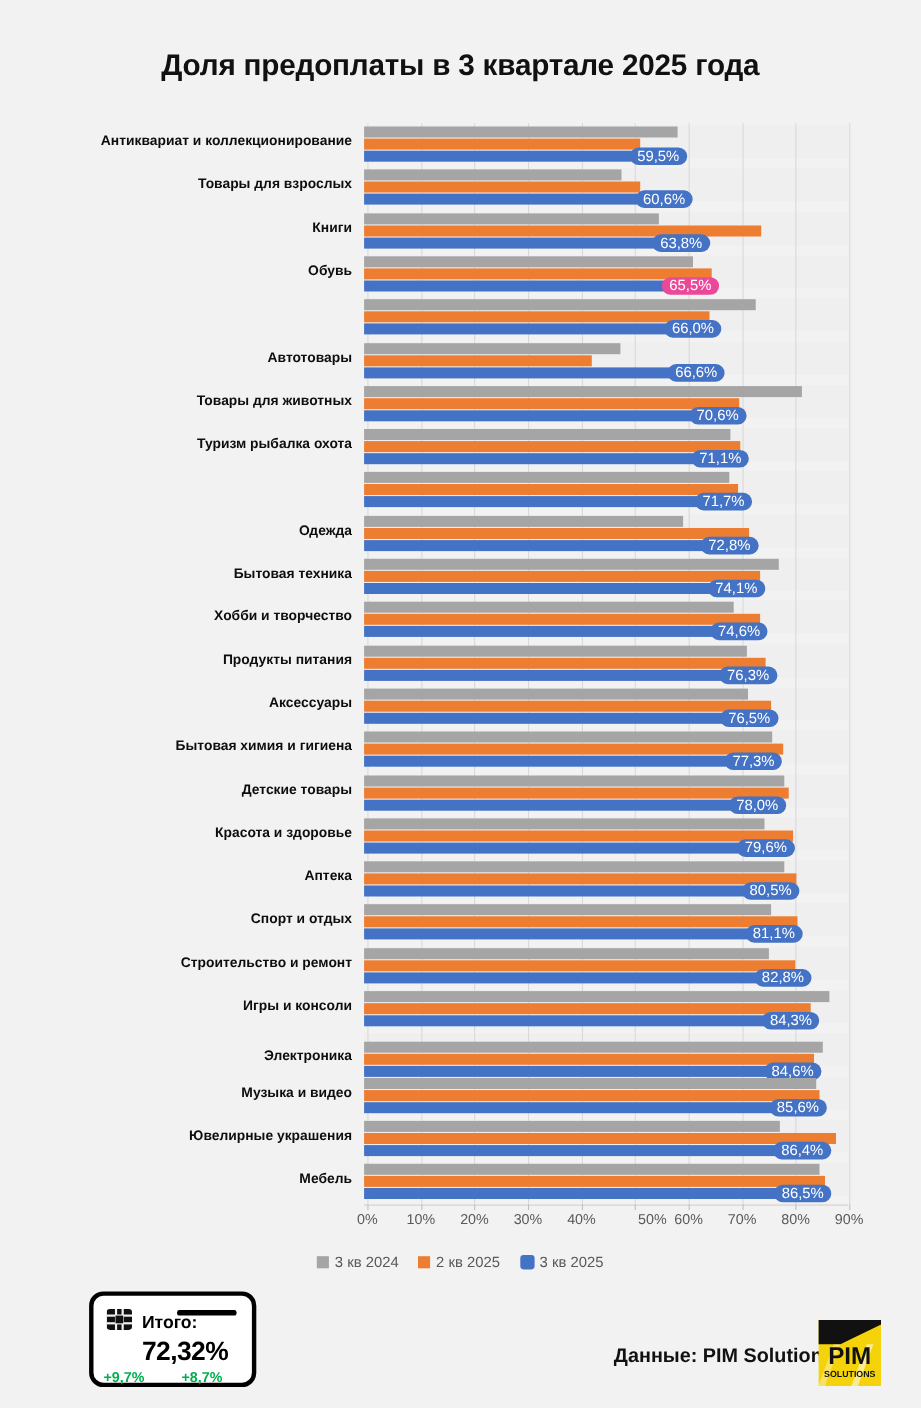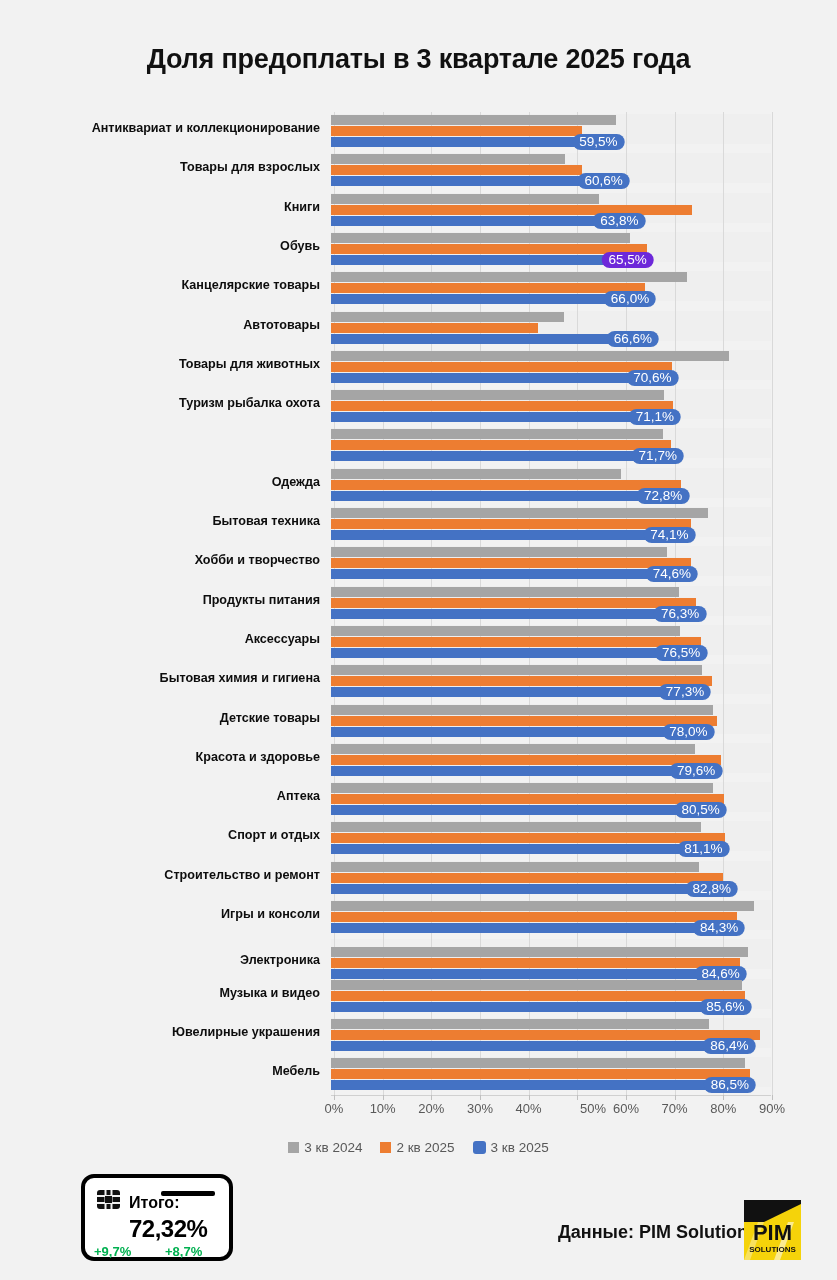--- a/index.html
+++ b/index.html
@@ -232,24 +232,23 @@
       <div class="bar g" style="width: 267.63px; background: rgb(165, 165, 165);"></div>
       <div class="bar o" style="width: 360.571px; background: rgb(237, 125, 49);"></div>
       <div class="bar b" style="width: 310.451px; background: rgb(68, 114, 196);"></div>
       <div class="vlabel" style="left: 645.451px; background: rgb(68, 114, 196);">63,8%</div>
     </div>
     <div class="row" style="top: 117.9px;">
       <div class="row-label">Обувь</div>
       <div class="bar g" style="width: 299.259px; background: rgb(165, 165, 165);"></div>
       <div class="bar o" style="width: 316.29px; background: rgb(237, 125, 49);"></div>
       <div class="bar b" style="width: 318.723px; background: rgb(68, 114, 196);"></div>
-      <div class="vlabel" style="left: 653.723px; background: #6d28d9;">65,5%</div>
+      <div class="vlabel" style="left: 653.723px; background: #ec4899;">65,5%</div>
     </div>
     <div class="row" style="top: 157.2px;">
-      <div class="row-label">Канцелярские товары</div>
       <div class="bar g" style="width: 356.191px; background: rgb(165, 165, 165);"></div>
       <div class="bar o" style="width: 313.857px; background: rgb(237, 125, 49);"></div>
       <div class="bar b" style="width: 321.156px; background: rgb(68, 114, 196);"></div>
       <div class="vlabel" style="left: 656.156px; background: rgb(68, 114, 196);">66,0%</div>
     </div>
     <div class="row" style="top: 196.5px;">
       <div class="row-label">Автотовары</div>
       <div class="bar g" style="width: 232.595px; background: rgb(165, 165, 165);"></div>
       <div class="bar o" style="width: 206.805px; background: rgb(237, 125, 49);"></div>
       <div class="bar b" style="width: 324.076px; background: rgb(68, 114, 196);"></div>

